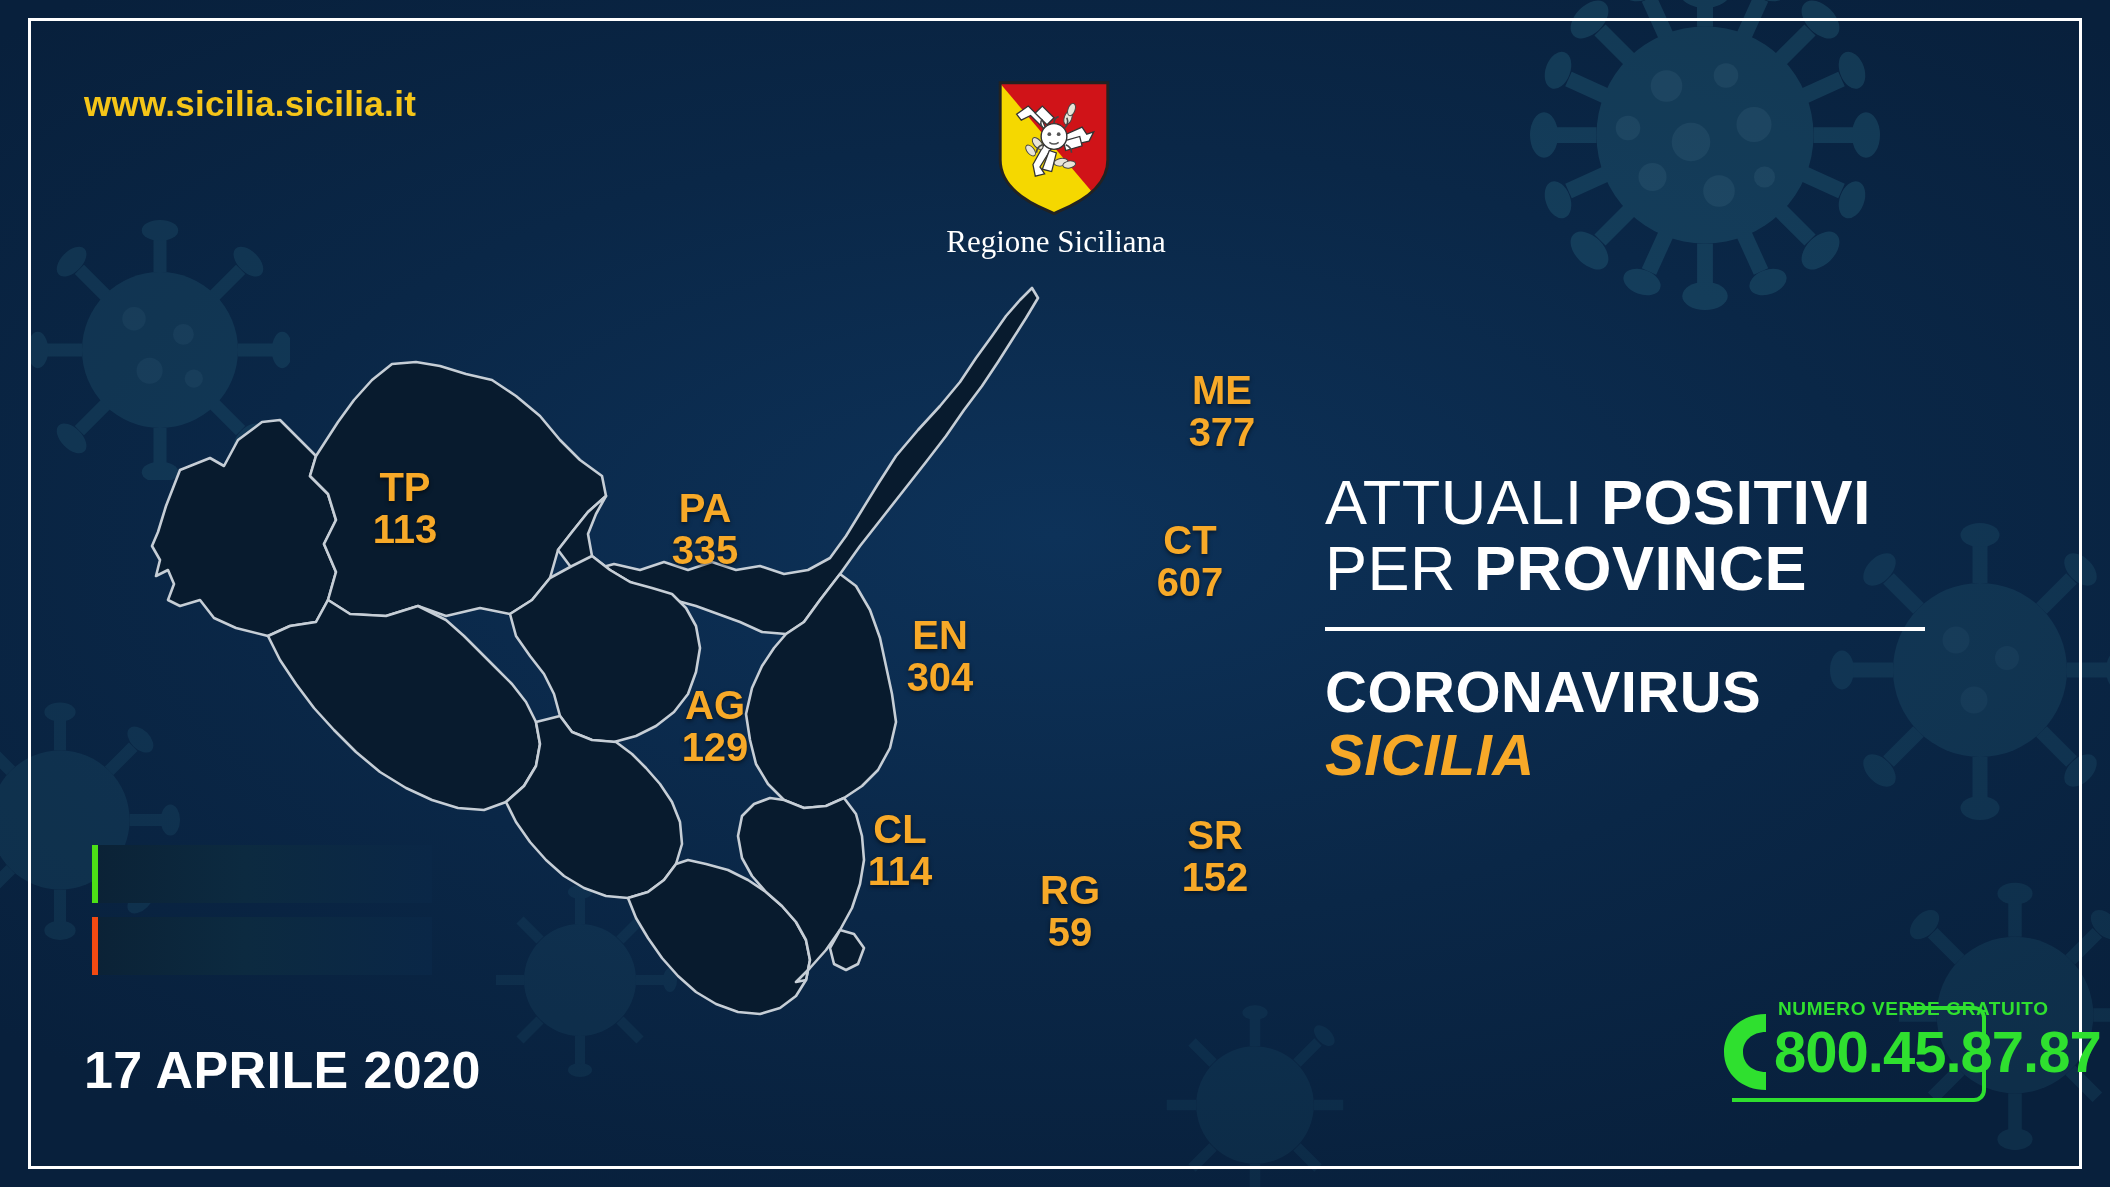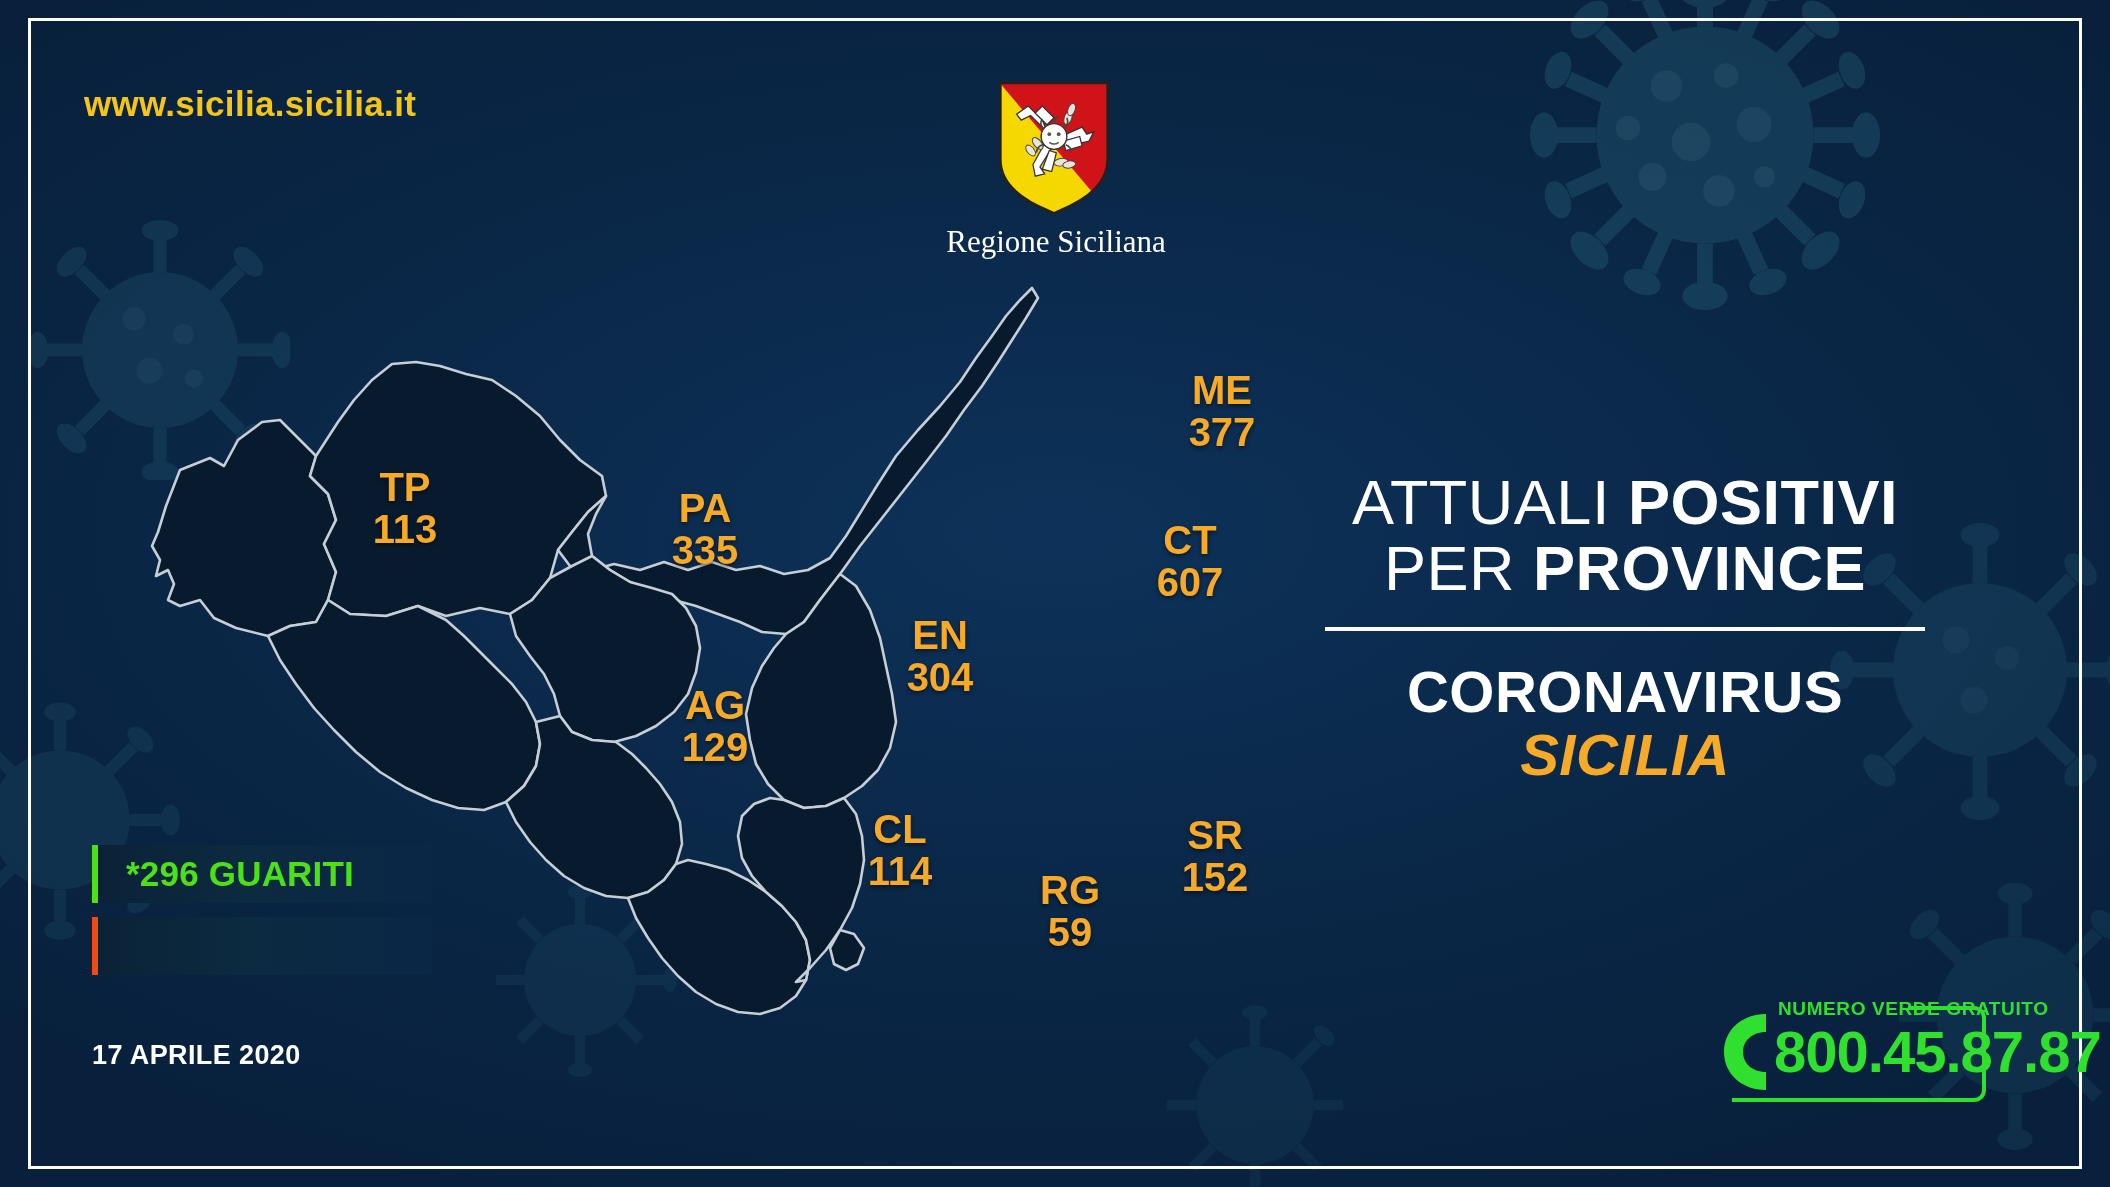--- a/index.html
+++ b/index.html
@@ -55,21 +55,21 @@
 
   .plabel{
     position:absolute; text-align:center; color:#f7a928;
     font-weight:bold; line-height:1.04; white-space:nowrap;
     text-shadow:0 2px 4px rgba(0,0,0,.55);
   }
   .plabel .code{ display:block; font-size:40px; }
   .plabel .val { display:block; font-size:40px; }
 
   
-  #titleblock{ position:absolute; left:1325px; top:470px; width:600px;text-align:center; }
+  #titleblock{ position:absolute; left:1325px; top:470px; width:600px; }
   .t-line{ font-size:63px; line-height:1.04; color:#ffffff; letter-spacing:.5px; }
   .t-light{ font-weight:300; }
   .t-bold { font-weight:bold; }
   #divider{ height:4px; background:#ffffff; margin:26px 0 30px 0; width:100%; }
   .sub-line{ font-size:58px; font-weight:bold; line-height:1.08; letter-spacing:.5px; }
   .sub-white{ color:#ffffff; }
   .sub-amber{ color:#f7a928;font-style:italic; }
 
   
   #legend{ position:absolute; left:92px; top:845px; width:340px; }
@@ -83,22 +83,22 @@
     padding-left:34px; font-size:35px; font-weight:bold;
     white-space:nowrap; letter-spacing:.2px;
   }
   .g-bar{ background:#4ce016; }
   .g-txt{ color:#4ce016; }
   .r-bar{ background:#f24a12; }
   .r-txt{ color:#ef7d22; }
 
   
   #date{
-    position:absolute; left:92px; top:1040px;
-    font-size:27px; font-weight:bold; color:#ffffff; letter-spacing:.4px;
+    position:absolute; left:84px; top:1040px;
+    font-size:52px; font-weight:bold; color:#ffffff; letter-spacing:.4px;
     white-space:nowrap;
   }
 
   
   #phone{ position:absolute; left:1712px; top:988px; width:332px; height:118px; }
   #handset{ position:absolute; left:0; top:18px; width:62px; height:92px; }
   #phone-inner{ position:absolute; left:58px; top:0; right:0; bottom:0; }
   #nv-label{
     position:absolute; left:8px; top:10px;
     font-size:19px; font-weight:bold; color:#2fe02f;
@@ -463,21 +463,20 @@
       <span class="t-light">PER </span><span class="t-bold">PROVINCE</span>
     </div>
     <div id="divider"></div>
     <div class="sub-line sub-white">CORONAVIRUS</div>
     <div class="sub-line sub-amber">SICILIA</div>
   </div>
 
   <div id="legend">
     <div class="badge">
       <span class="bar g-bar"></span>
-      <span class="txt g-txt">*296 GUARITI</span>
     </div>
     <div class="badge">
       <span class="bar r-bar"></span>
     </div>
   </div>
 
   <div id="date">17 APRILE 2020</div>
 
   <div id="phone">
     <svg id="handset" viewBox="0 0 62 92">

